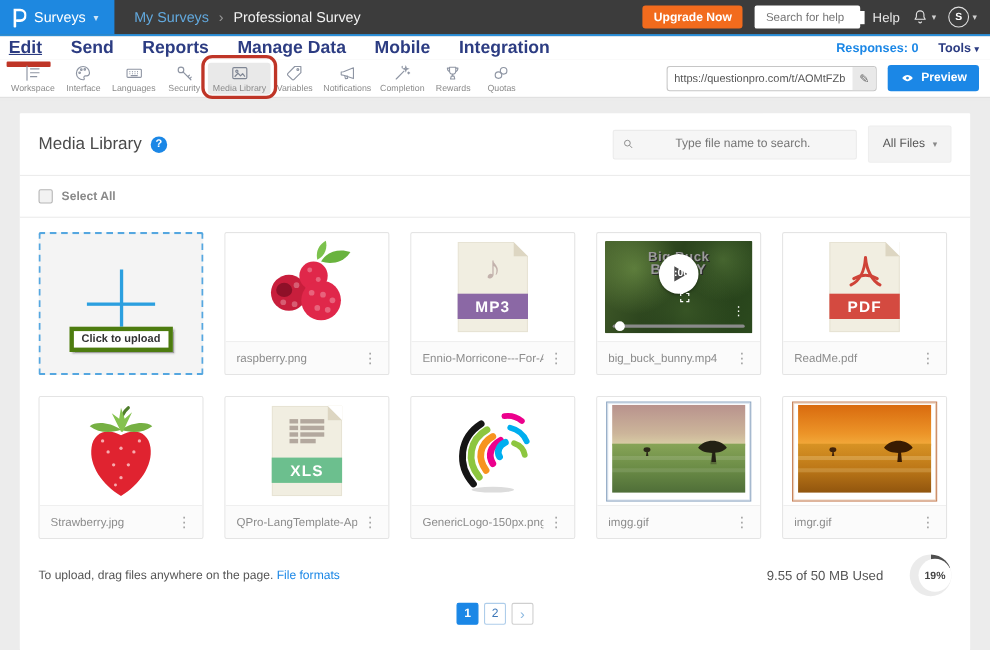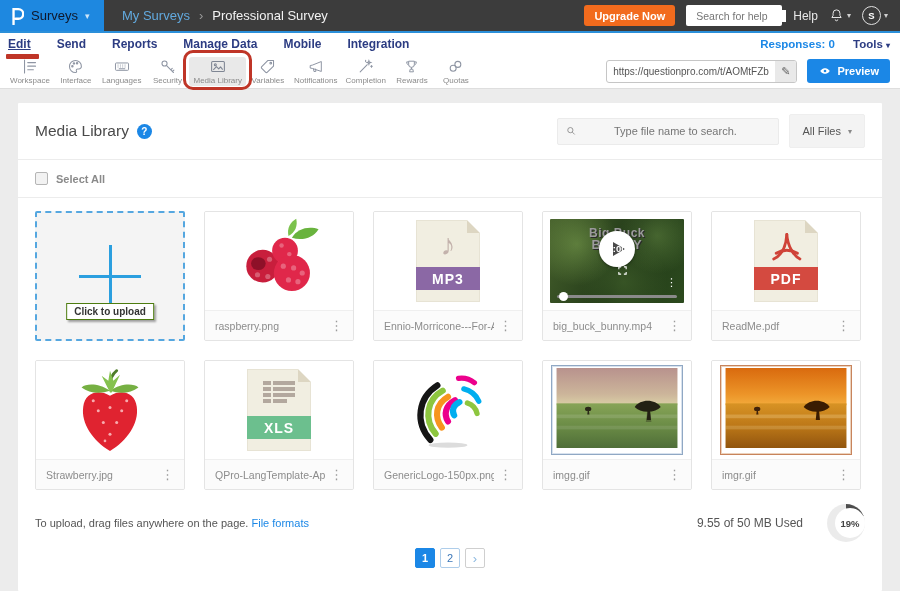--- a/index.html
+++ b/index.html
@@ -3,38 +3,38 @@
 <meta charset="utf-8">
 <style>
   * { margin:0; padding:0; box-sizing:border-box; }
   html,body { width:900px; height:591px; }
   body { font-family:"Liberation Sans", sans-serif; background:#ececec; position:relative; overflow:hidden; }
 
   
   .hdr { height:33px; background:#3c3c3c; border-bottom:2px solid #2b8fd9; display:flex; align-items:stretch; }
   .brand { width:104px; background:#1e88e0; display:flex; align-items:center; gap:7px; padding:0 10px; cursor:pointer; }
   .brand svg { flex:0 0 auto; }
-  .brand-label { color:#0f172a; font-size:13px; }
+  .brand-label { color:#ffffff; font-size:13px; }
   .brand .caret { color:#cfe6f8; font-size:9px; }
   .crumbs { display:flex; align-items:center; gap:9px; padding-left:18px; font-size:13px; }
   .crumb-link { color:#62a9de; cursor:pointer; }
   .crumb-sep { color:#9a9a9a; font-size:13px; }
   .crumb-cur { color:#f2f2f2; }
   .hdr-right { margin-left:auto; display:flex; align-items:center; gap:11px; padding-right:12px; }
   .upgrade { background:#f26b1d; color:#fff; border:none; font-size:11px; font-weight:700; height:21px; padding:0 10px; border-radius:3px; cursor:pointer; font-family:inherit; }
   .hsearch { background:#fff; border-radius:2px; height:21px; width:96px; display:flex; align-items:center; padding:0 6px; gap:4px; }
   .hsearch input { border:none; outline:none; width:90px; font-size:10.5px; color:#444; font-family:inherit; }
   .help-lbl { color:#e8e8e8; font-size:12px; cursor:pointer; }
   .bell-wrap,.ava-wrap { display:flex; align-items:center; gap:3px; cursor:pointer; }
   .mini-caret { color:#cfcfcf; font-size:8px; }
   .avatar { width:19px; height:19px; border:1.5px solid #e0e0e0; border-radius:50%; color:#fff; font-size:9.5px; font-weight:700; display:flex; align-items:center; justify-content:center; }
 
   
   .nav { height:21px; background:#fff; display:flex; align-items:center; padding:0 10px 0 8px; }
-  .nav-item { font-size:12px; font-weight:700; color:#2c3c82; margin-right:26px; cursor:pointer; position:relative; }
+  .nav-item { font-size:16px; font-weight:700; color:#2c3c82; margin-right:26px; cursor:pointer; position:relative; }
   .nav-item.active { text-decoration:underline; }
   .annot-underline { position:absolute; left:-2px; right:-8px; bottom:-8px; height:5px; background:#bf3527; border-radius:1px; pointer-events:none; }
   .nav-right { margin-left:auto; display:flex; align-items:center; gap:18px; }
   .responses { color:#1b87e6; font-size:11.5px; font-weight:700; }
   .tools { color:#2c3c82; font-size:11.5px; font-weight:700; cursor:pointer; }
   .tools .mini-caret { color:#2c3c82; }
 
   
   .tbar { height:35px; background:#fff; border-bottom:1px solid #dedede; display:flex; align-items:center; padding:0 10px 0 6px; }
   .titem { display:flex; flex-direction:column; align-items:center; justify-content:center; min-width:44px; padding:1px 4px; cursor:pointer; position:relative; }
@@ -68,21 +68,21 @@
   .tile { width:150px; height:130px; border:1px solid #e4e4e4; background:#fcfcfc; border-radius:2px; display:flex; flex-direction:column; overflow:hidden; }
   .thumb { height:100px; background:#fff; display:flex; align-items:center; justify-content:center; position:relative; }
   .tfoot { height:30px; border-top:1px solid #efefef; background:#fbfbfb; display:flex; align-items:center; padding:0 5px 0 10px; }
   .fname { flex:1; font-size:10.5px; color:#8c8c8c; white-space:nowrap; overflow:hidden; }
   .kebab { color:#9a9a9a; font-size:13px; padding:0 5px; cursor:pointer; }
 
   .uptile { width:150px; height:130px; border:2px dashed #55a7e0; background:#f4f4f4; border-radius:2px; position:relative; display:flex; align-items:center; justify-content:center; cursor:pointer; }
   .plus { width:62px; height:62px; position:relative; }
   .plus::before { content:""; position:absolute; left:50%; top:0; bottom:0; width:3px; margin-left:-1.5px; background:#2b9fdf; }
   .plus::after { content:""; position:absolute; top:50%; left:0; right:0; height:3px; margin-top:-1.5px; background:#2b9fdf; }
-  .uptip { position:absolute; bottom:19px; left:50%; transform:translateX(-50%); background:#fff; border:1px solid #4d7c0f; box-shadow:2px 2px 2px rgba(0,0,0,.35); font-size:10px; font-weight:700; color:#333; padding:2px 7px; white-space:nowrap; }
+  .uptip { position:absolute; bottom:19px; left:50%; transform:translateX(-50%); background:#fff; border:4px solid #4d7c0f; box-shadow:2px 2px 2px rgba(0,0,0,.35); font-size:10px; font-weight:700; color:#333; padding:2px 7px; white-space:nowrap; }
 
   
   .doc { width:64px; height:82px; background:#f1eee1; position:relative; box-shadow:0 0 0 1px #e7e3d4 inset; }
   .doc::before { content:""; position:absolute; top:0; right:0; border-bottom:13px solid #ddd6c2; border-right:13px solid #fff; }
   .band { position:absolute; left:0; right:0; bottom:12px; height:23px; display:flex; align-items:center; justify-content:center; color:#fff; font-weight:700; font-size:14px; letter-spacing:1px; }
   .band.mp3 { background:#8b68a5; }
   .band.xls { background:#6cbf8e; }
   .band.pdf { background:#d44a40; }
   .doc-art { position:absolute; top:4px; left:0; right:0; height:42px; display:flex; align-items:center; justify-content:center; }
   .note { font-size:30px; color:#c3b2ac; }

